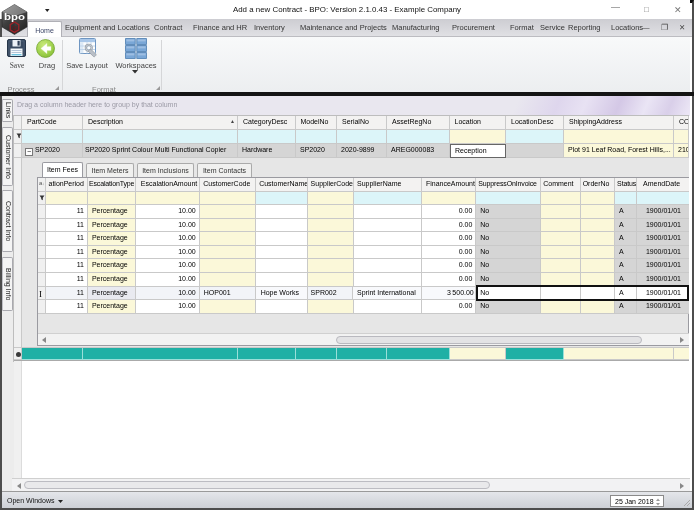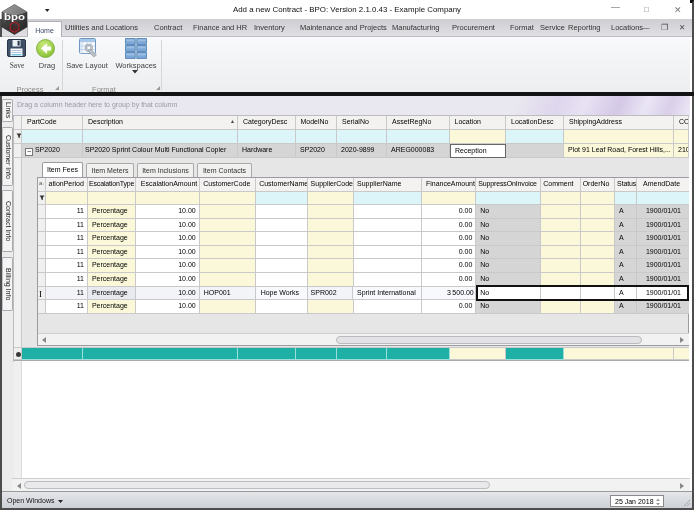--- a/index.html
+++ b/index.html
@@ -43,21 +43,21 @@
 </head>
 <body>
 <div id="win"></div>
 <div id="titlebar"></div>
 <div id="title">Add a new Contract - BPO: Version 2.1.0.43 - Example Company</div>
 <div class="wbtn" style="left:611px; top:2px;">—</div>
 <div class="wbtn" style="left:644px; font-size:8px;">□</div>
 <div class="wbtn" style="left:674px;">✕</div>
 <div id="tabrow"></div>
 <div id="hometab">Home</div>
-<div class="rtab" style="left:65px;">Utilities and Locations</div>
+<div class="rtab" style="left:65px;">Equipment and Locations</div>
 <div class="rtab" style="left:154px;">Contract</div>
 <div class="rtab" style="left:193px;">Finance and HR</div>
 <div class="rtab" style="left:254px;">Inventory</div>
 <div class="rtab" style="left:300px;">Maintenance and Projects</div>
 <div class="rtab" style="left:392px;">Manufacturing</div>
 <div class="rtab" style="left:452px;">Procurement</div>
 <div class="rtab" style="left:510px;">Format</div>
 <div class="rtab" style="left:540px;">Service</div>
 <div class="rtab" style="left:568px;">Reporting</div>
 <div class="rtab" style="left:611px;">Locations</div>
@@ -144,21 +144,21 @@
       <rect x="12.6" y="8.4" width="8" height="2"></rect>
     <rect x="1.4" y="15.4" width="8" height="2"></rect>
       <rect x="12.6" y="15.4" width="8" height="2"></rect>
   </g>
 </svg>
 <div class="rlabel" style="left:113px; width:46px;">Workspaces</div>
 <svg class="abs" style="left:132px; top:70px;" width="7" height="5">
     <path d="M0 0 L6 0 L3 3.5 Z" fill="#333"></path>
   </svg>
 <div class="gsep" style="left:161px;"></div>
-<div class="glabel" style="left:9px; width:42px;text-decoration:underline;">Process</div>
+<div class="glabel" style="left:0; width:42px;text-decoration:underline;">Process</div>
 <div class="glabel" style="left:66px; width:76px;">Format</div>
 <svg class="abs" style="left:55px; top:86px;" width="5" height="5">
     <path d="M4 0 L4 4 L0 4 Z" fill="#999"></path>
   </svg>
 <svg class="abs" style="left:156px; top:86px;" width="5" height="5">
     <path d="M4 0 L4 4 L0 4 Z" fill="#999"></path>
   </svg>
 <div id="strip"></div>
 <div id="groupby">
     <span>Drag a column header here to group by that column</span>

